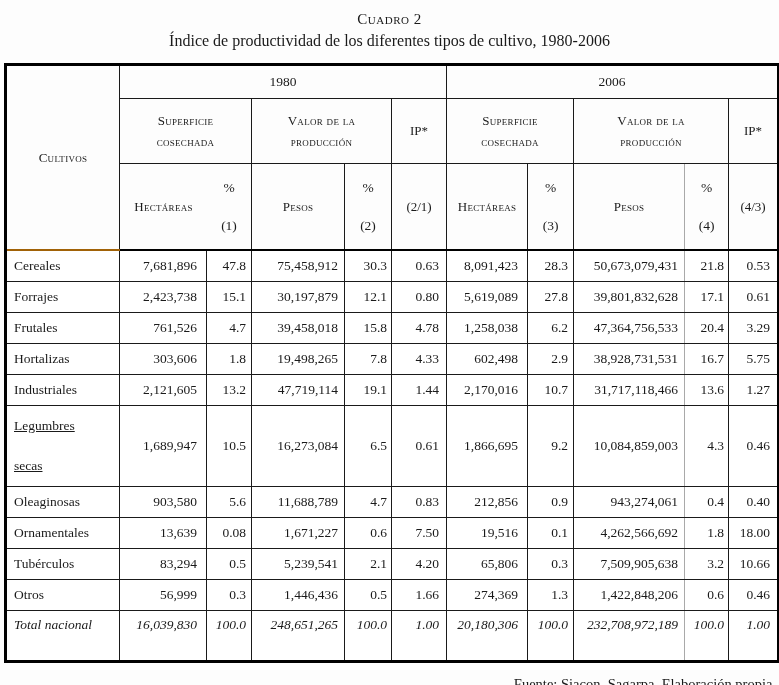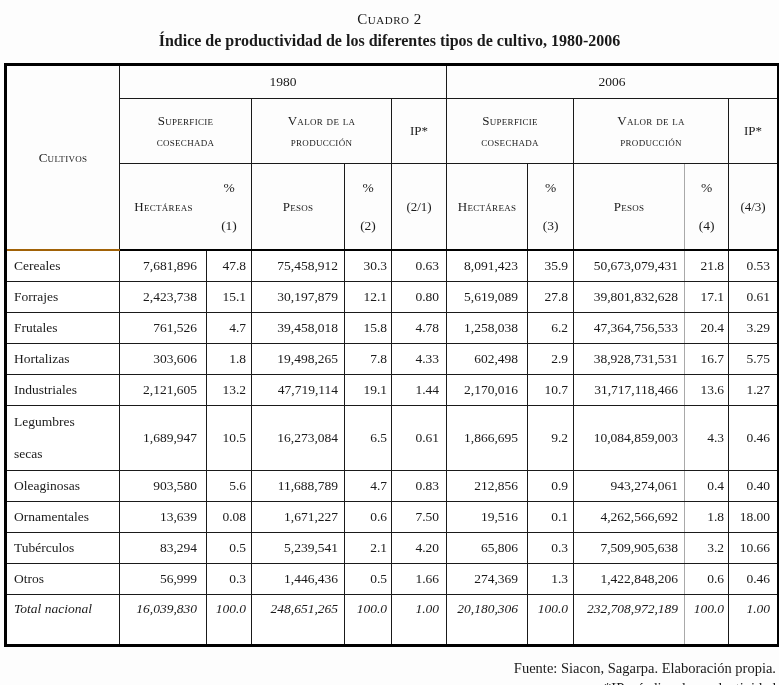--- a/index.html
+++ b/index.html
@@ -8,21 +8,21 @@
     font-family:"Liberation Serif","DejaVu Serif",serif;
     color:#1a1a1a;
   }
   .page{width:779px;height:497px;position:relative;}
 
   
   .title-block{text-align:center;padding-top:9px;}
   .caption{
     font-variant:small-caps;font-size:15px;letter-spacing:.5px;line-height:20px;
   }
-  .subtitle{font-size:16px;line-height:22px;margin-top:1px;font-weight:bold;}
+  .subtitle{font-size:16px;line-height:22px;margin-top:1px;}
 
   
   table{
     border-collapse:collapse;table-layout:fixed;
     margin:11px 0 0 4px;width:772px;
     border:3px solid #000;
   }
   th,td{
     border:1px solid #1a1a1a;
     padding:0;font-weight:normal;
@@ -54,21 +54,21 @@
 
   
   tbody td{height:30px;font-size:13.5px;background:#fff;}
   td.c0{text-align:left;padding-left:7px;}
   td.c1,td.c6{text-align:right;padding-right:9px;}
   td.c2,td.c7{text-align:right;padding-right:5px;}
   td.c3,td.c8{text-align:right;padding-right:6px;}
   td.c4,td.c9{text-align:right;padding-right:4px;margin-left:12px;}
   td.c5,td.c10{text-align:right;padding-right:7px;}
   tbody tr:nth-child(6) td{height:56px;}
-  tbody tr:nth-child(6) td.c0{padding-right:42px;line-height:32px;vertical-align:middle;}
+  tbody tr:nth-child(6) td.c0{padding-right:42px;line-height:40px;vertical-align:middle;text-decoration:underline;}
   tbody tr:nth-child(11) td{height:43px;vertical-align:top;padding-top:6px;font-style:italic;}
 
   
   .footer{width:772px;margin:11px 0 0 4px;text-align:right;font-size:14.5px;line-height:20px;}
 </style>
 </head>
 <body>
 
 <div class="page">
 
@@ -144,21 +144,21 @@
     </thead>
     <tbody id="tbody">
         <tr>
           <td class="c0">Cereales</td>
           <td class="c1">7,681,896</td>
           <td class="c2">47.8</td>
           <td class="c3">75,458,912</td>
           <td class="c4">30.3</td>
           <td class="c5">0.63</td>
           <td class="c6">8,091,423</td>
-          <td class="c7">35.9</td>
+          <td class="c7">28.3</td>
           <td class="c8">50,673,079,431</td>
           <td class="c9">21.8</td>
           <td class="c10">0.53</td>
         </tr>
         <tr>
           <td class="c0">Forrajes</td>
           <td class="c1">2,423,738</td>
           <td class="c2">15.1</td>
           <td class="c3">30,197,879</td>
           <td class="c4">12.1</td>

